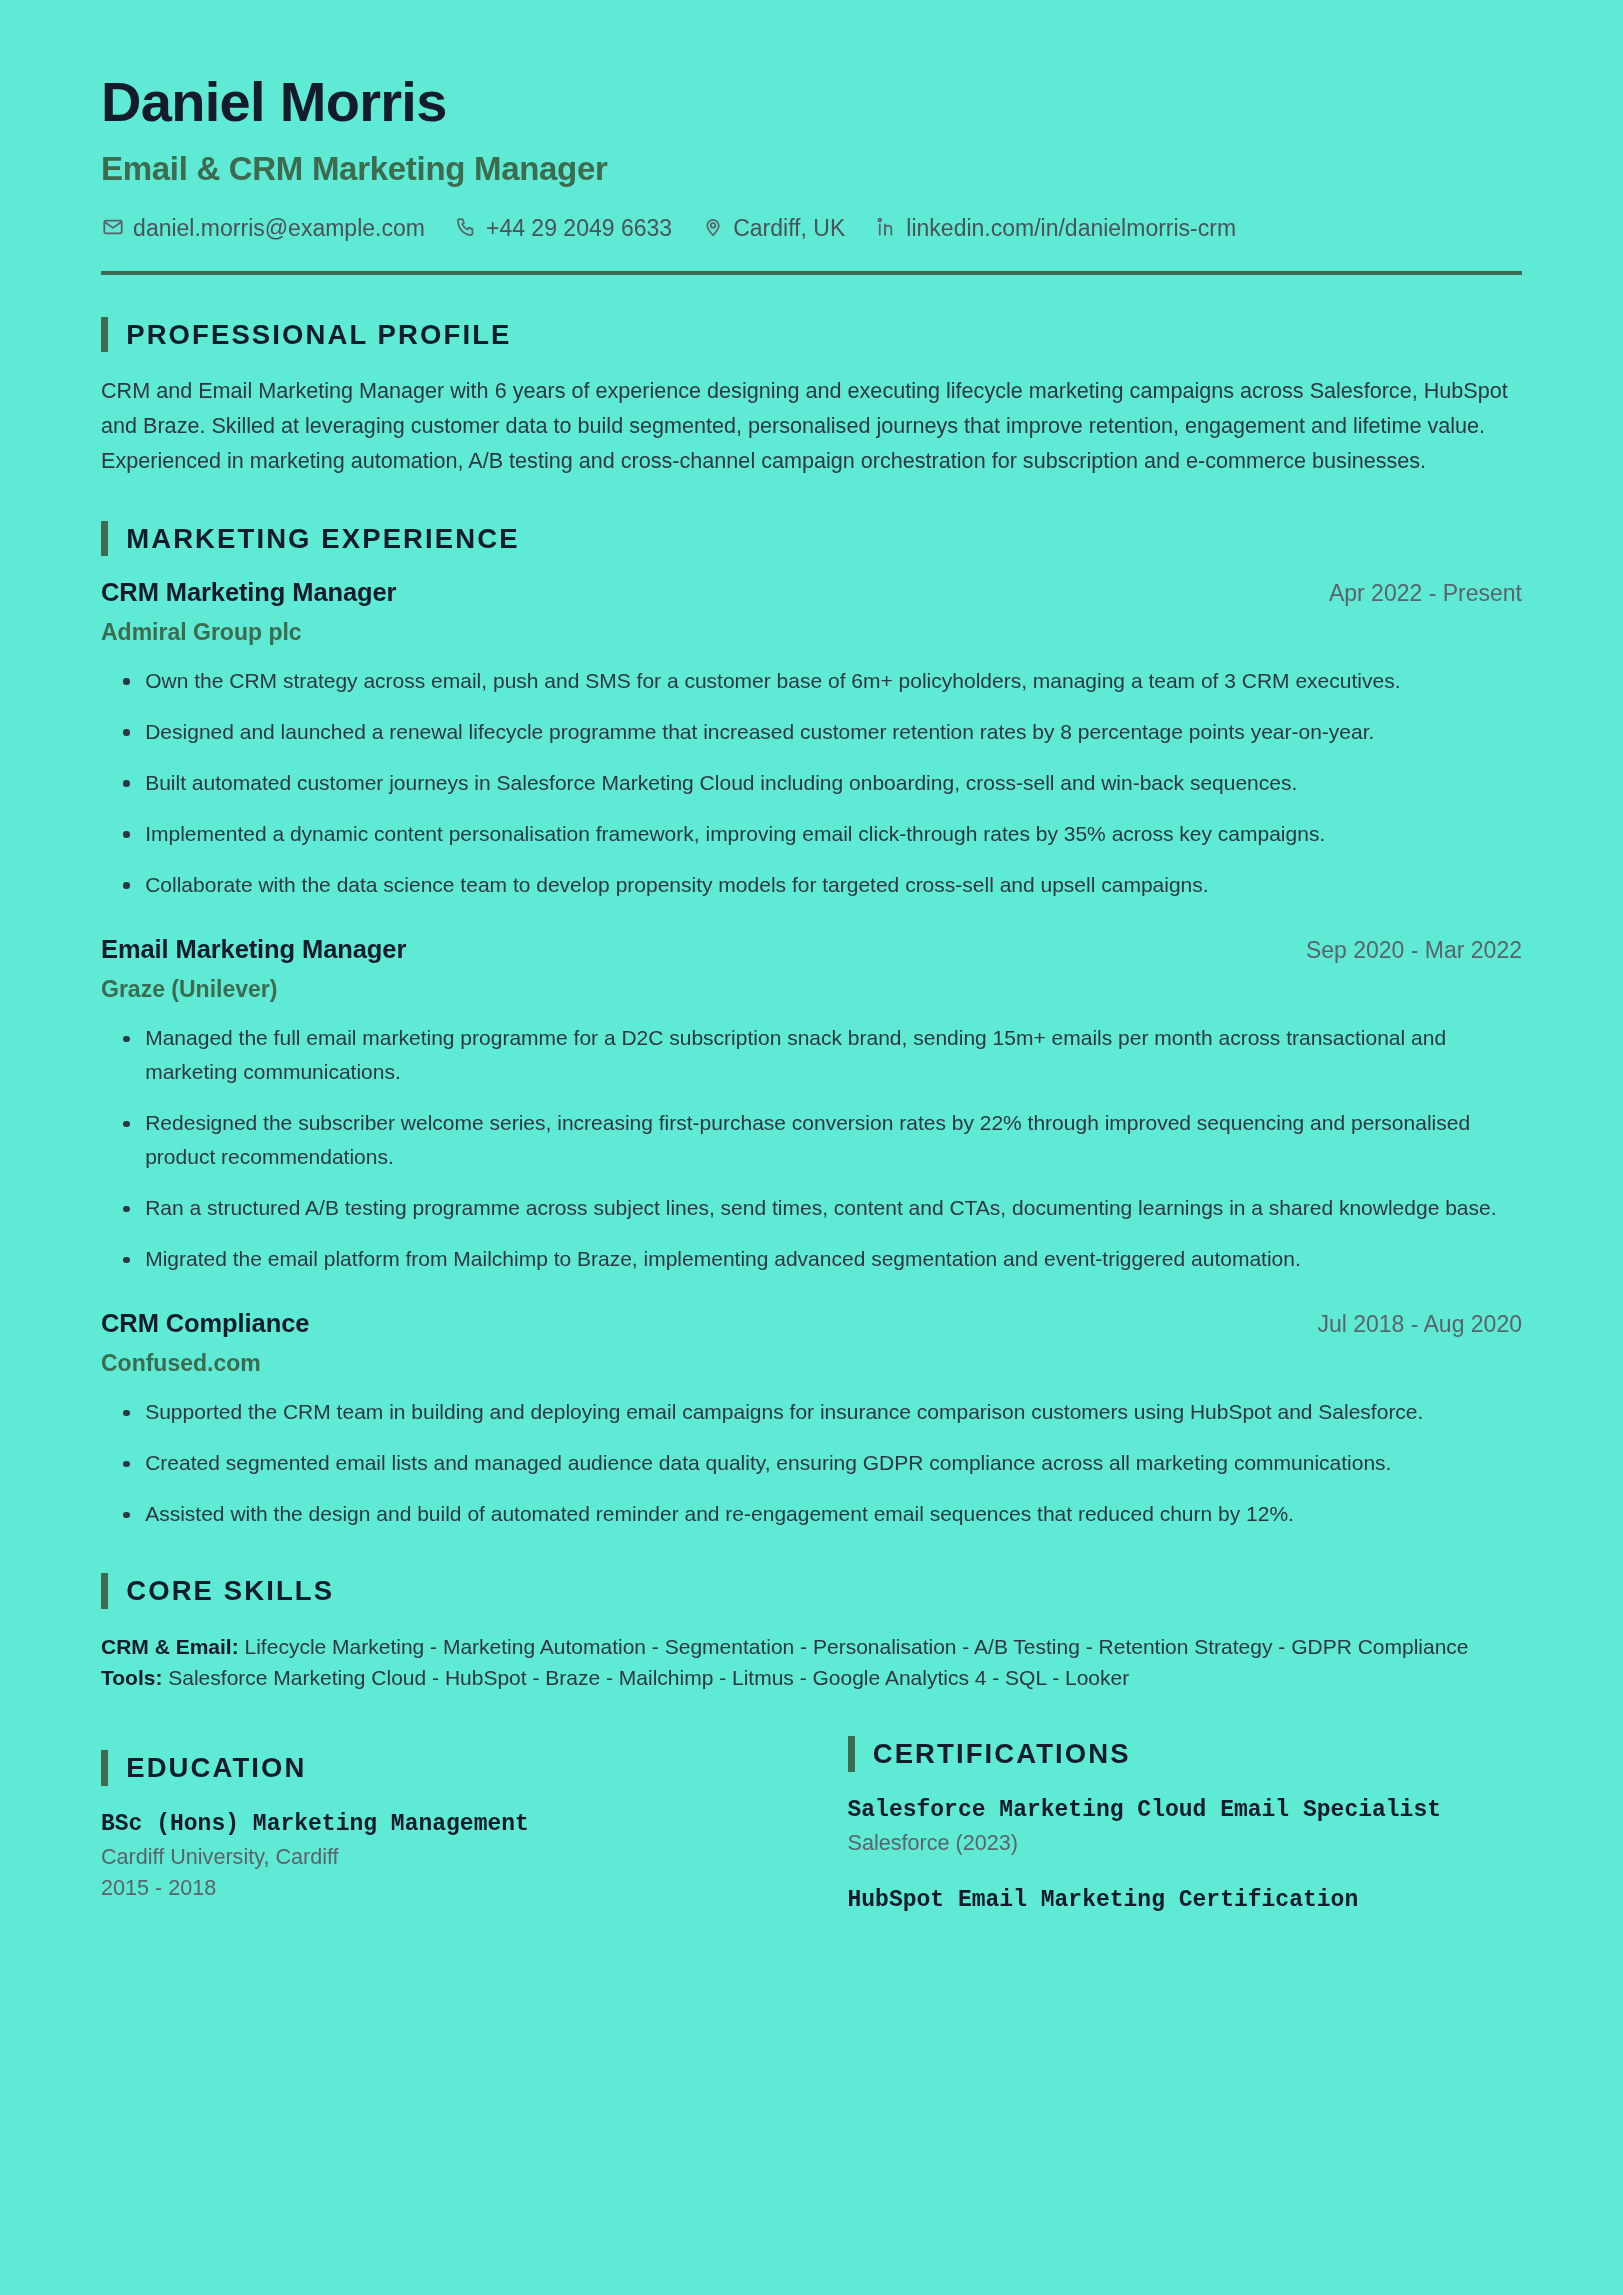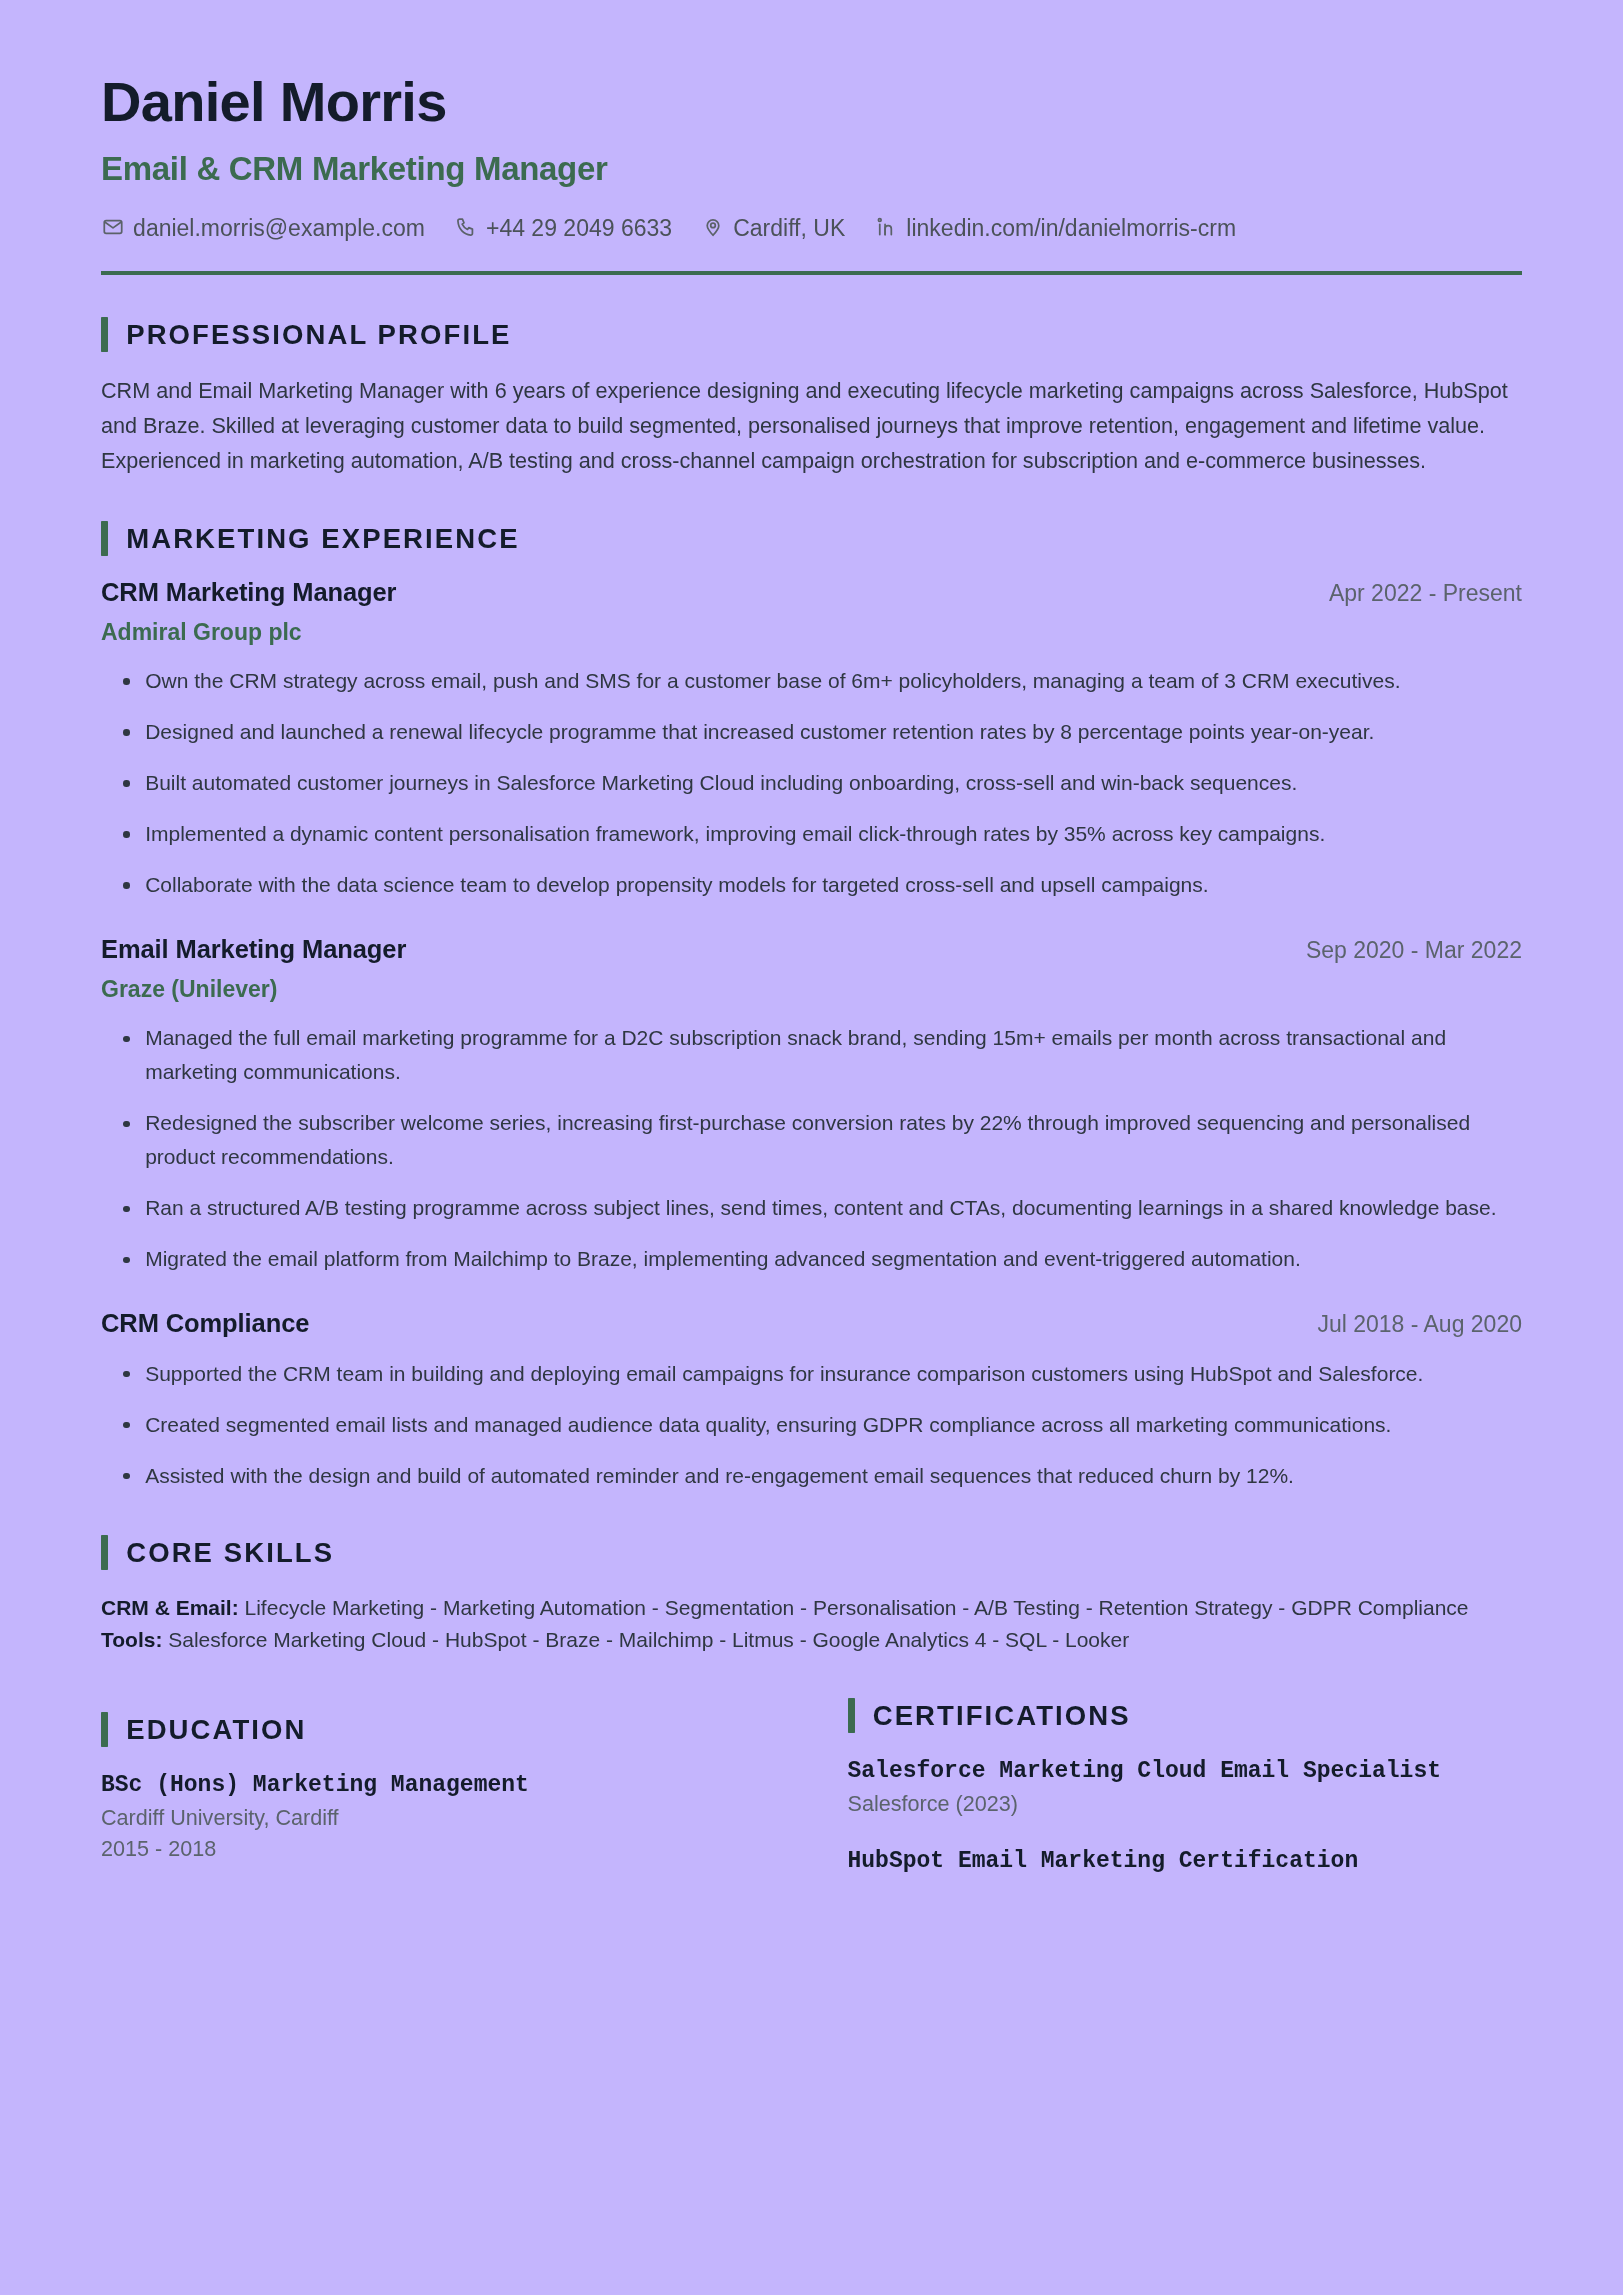--- a/index.html
+++ b/index.html
@@ -21,21 +21,21 @@
     font-family:"Liberation Sans", sans-serif;
     color:var(--body);
     -webkit-font-smoothing:antialiased;
     overflow:hidden;
   }
   .page{
     position:relative;
     width:var(--page-w);
     height:var(--page-h);
     padding:73px 101px 0 101px;
-    background:#c4b5fd;
+    background:#5eead4;
   }
 
   
   .name{
     font-size:56px;
     line-height:1.04;
     font-weight:700;
     color:var(--ink);
     letter-spacing:-0.7px;
   }
@@ -296,20 +296,21 @@
         <li>Ran a structured A/B testing programme across subject lines, send times, content and CTAs, documenting learnings in a shared knowledge base.</li>
         <li>Migrated the email platform from Mailchimp to Braze, implementing advanced segmentation and event-triggered automation.</li>
       </ul>
     </article>
 
     <article class="job">
       <div class="job-top">
         <div class="job-title">CRM Compliance</div>
         <div class="job-dates">Jul 2018 - Aug 2020</div>
       </div>
+      <div class="job-company">Confused.com</div>
       <ul class="bullets">
         <li>Supported the CRM team in building and deploying email campaigns for insurance comparison customers using HubSpot and Salesforce.</li>
         <li>Created segmented email lists and managed audience data quality, ensuring GDPR compliance across all marketing communications.</li>
         <li>Assisted with the design and build of automated reminder and re-engagement email sequences that reduced churn by 12%.</li>
       </ul>
     </article>
   </section>
 
   <section class="section">
     <div class="sec-head">

